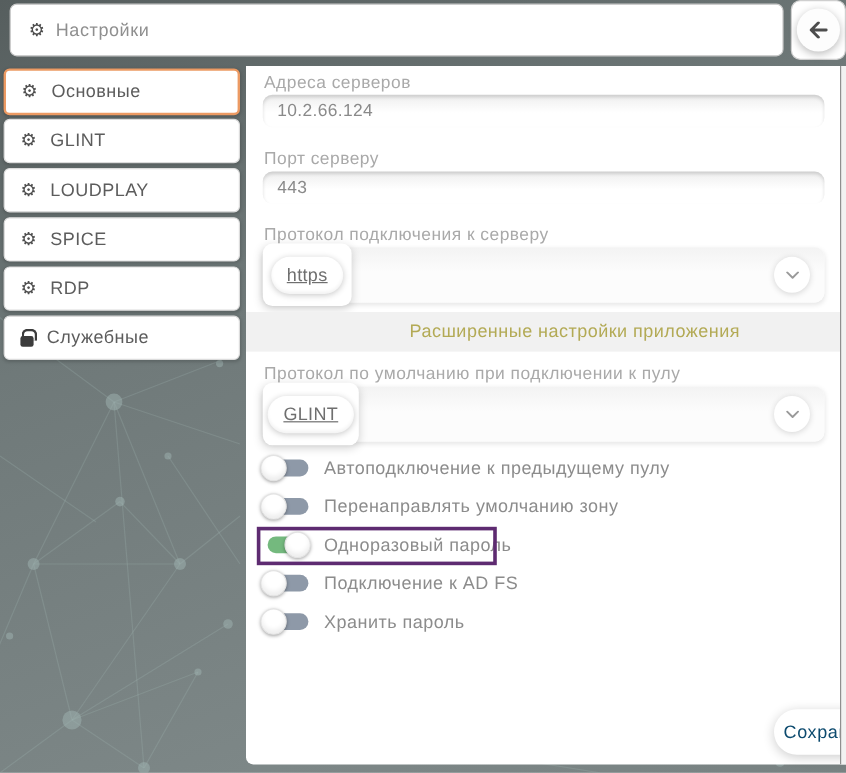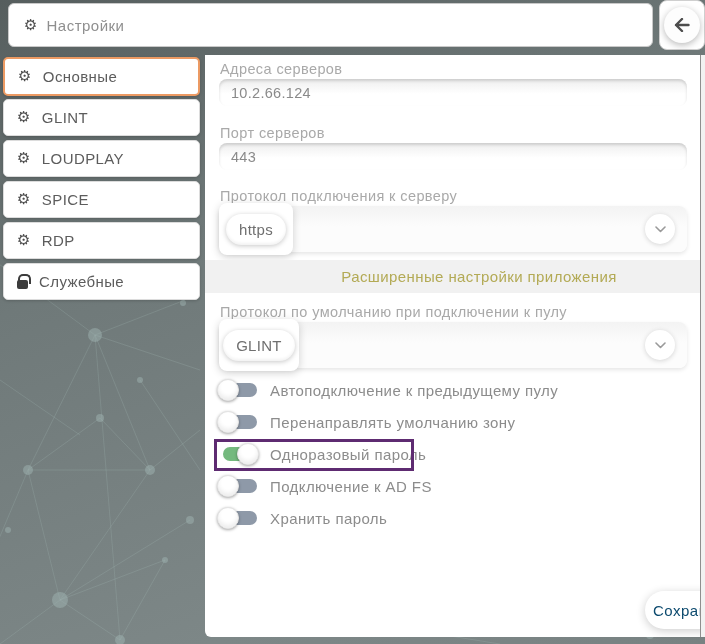--- a/index.html
+++ b/index.html
@@ -71,21 +71,21 @@
     box-shadow:0 2px 4px rgba(0,0,0,.10);
   }
   .option-card {
     position:absolute; left:0; top:-3px; height:52px; border-radius:8px;
     background:#fff; box-shadow:0 2px 8px rgba(0,0,0,.18);
     display:flex; align-items:center; justify-content:center; cursor:pointer;
   }
   .option-pill {
     background:#fff; border-radius:17px; padding:7px 13px;
     box-shadow:0 1px 5px rgba(0,0,0,.22), inset 0 -2px 3px rgba(0,0,0,.05);
-    color:#6f6f6f; font-size:15px; letter-spacing:.3px; white-space:nowrap;
+    color:#6f6f6f; font-size:15px; letter-spacing:.3px; white-space:nowrap;text-decoration:underline;
   }
   .chevron-btn {
     position:absolute; right:12px; top:8px; width:30px; height:30px; border-radius:50%;
     background:#fff; box-shadow:0 1px 5px rgba(0,0,0,.16); border:none; cursor:pointer;
     display:flex; align-items:center; justify-content:center;
   }
   .section-band {
     position:absolute; left:0; top:205px; width:100%; height:33px; background:#f1f1f1;
     display:flex; align-items:center; justify-content:center;
     color:#b3aa55; font-size:15px; letter-spacing:.4px;text-align:right;
@@ -195,21 +195,21 @@
     <span class="lock-icon"></span>
     <span>Служебные</span>
   </div>
 </div>
 
 <div class="main">
 
   <div class="field-label" style="top:6px">Адреса серверов</div>
   <input class="text-input" style="top: 24px;" value="10.2.66.124">
 
-  <div class="field-label" style="top:70px">Порт серверов</div>
+  <div class="field-label" style="top:70px">Порт серверу</div>
   <input class="text-input" style="top: 88px;" value="443">
 
   <div class="field-label" style="top:133px">Протокол подключения к серверу</div>
   <div class="select" style="top:151px">
     <div class="option-card" style="width:74px">
       <span class="option-pill">https</span>
     </div>
     <button class="chevron-btn">
       <svg width="11" height="7" viewBox="0 0 11 7">
         <polyline points="1,1 5.5,5.5 10,1" stroke="#9a9a9a" stroke-width="1.6" fill="none" stroke-linecap="round" stroke-linejoin="round"></polyline>

